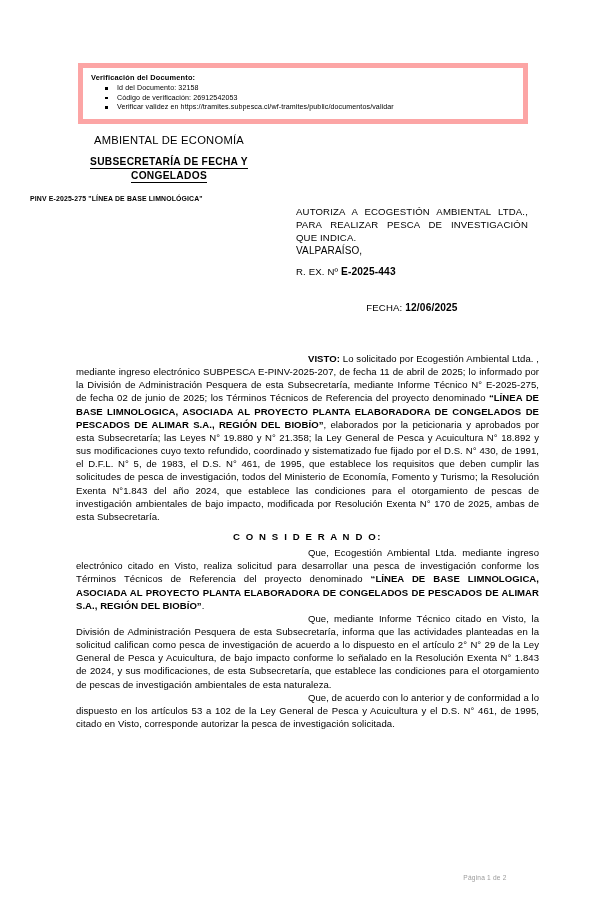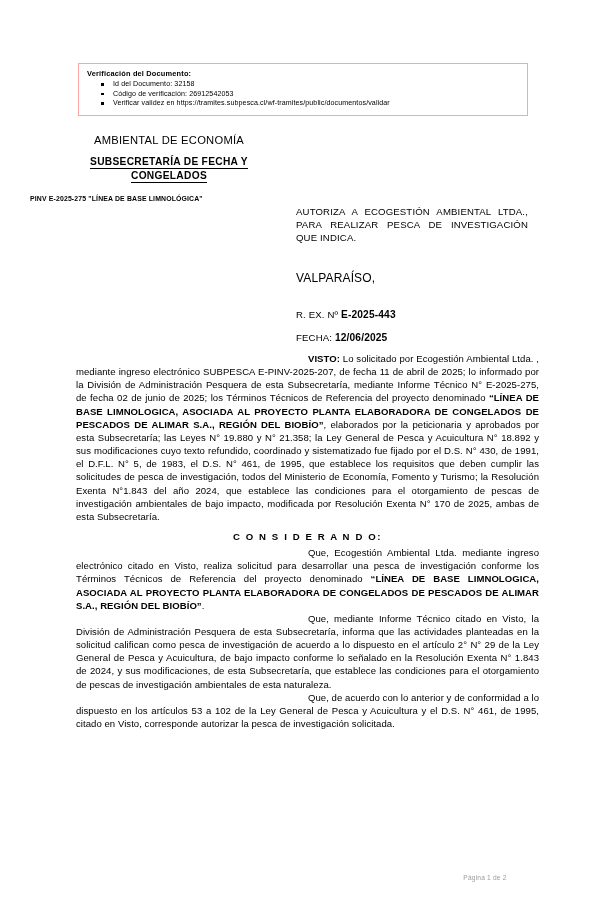--- a/index.html
+++ b/index.html
@@ -21,21 +21,21 @@
     inset: 0;
   }
 
   
   .verif-box {
     position: absolute;
     left: 78px;
     top: 63px;
     width: 450px;
     box-sizing: border-box;
-    border: 1px solid #fca5a5;
+    border: 5px solid #fca5a5;
     padding: 5px 8px 6px 8px;
     background: #ffffff;
   }
   .verif-title {
     font-size: 7.4px;
     font-weight: bold;
     letter-spacing: 0.18px;
     line-height: 10px;
     margin: 0 0 1px 0;
     white-space: nowrap;
@@ -108,37 +108,37 @@
     width: 232px;
   }
   .doc-subject {
     font-size: 9.6px;
     line-height: 13.2px;
     text-align: justify;
     text-align-last: left;
     letter-spacing: 0.15px;
   }
   .place {
-    margin-top: 26px;
-    font-size: 12px;
+    font-size: 10px;
     letter-spacing: 0.15px;
   }
   .res-num {
-    margin-top: 24px;
+    margin-top: 10px;
     font-size: 9.6px;
     letter-spacing: 0.15px;
   }
   .res-num b, .res-date b {
     font-weight: bold;
     font-size: 10.2px;
   }
   .res-date {
-    margin-top: 12px;
-    font-size: 9.6px;
-    letter-spacing: 0.15px;
+    margin-top: 25px;
+    font-size: 9.6px;
+    letter-spacing: 0.15px;
+    text-align: center;
   }
 
   
   .body-area {
     position: absolute;
     left: 76px;
     top: 352px;
     width: 463px;
   }
   .para {

